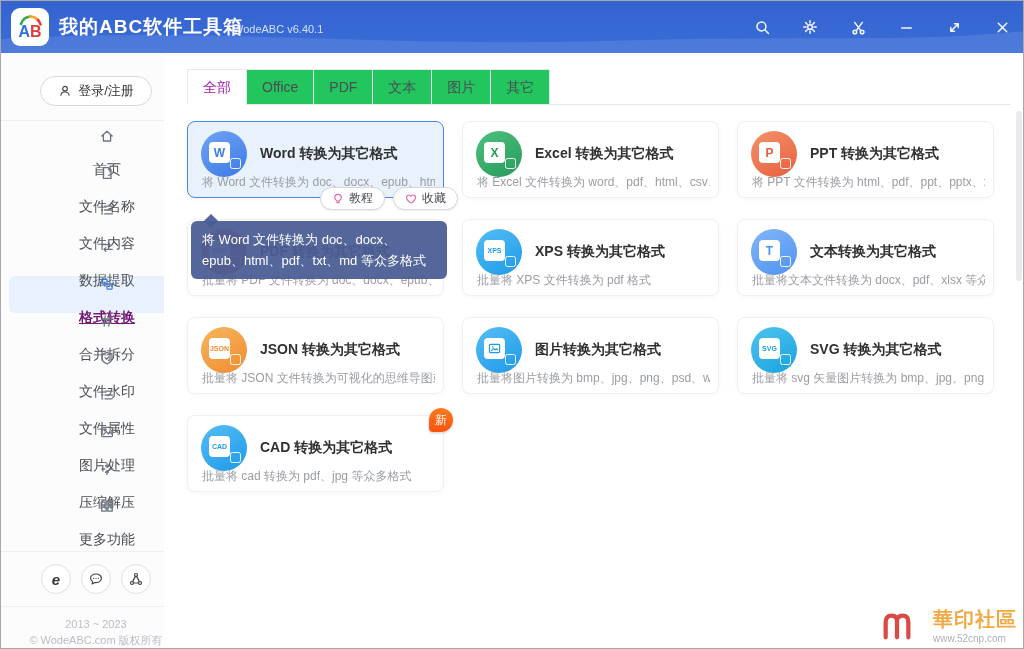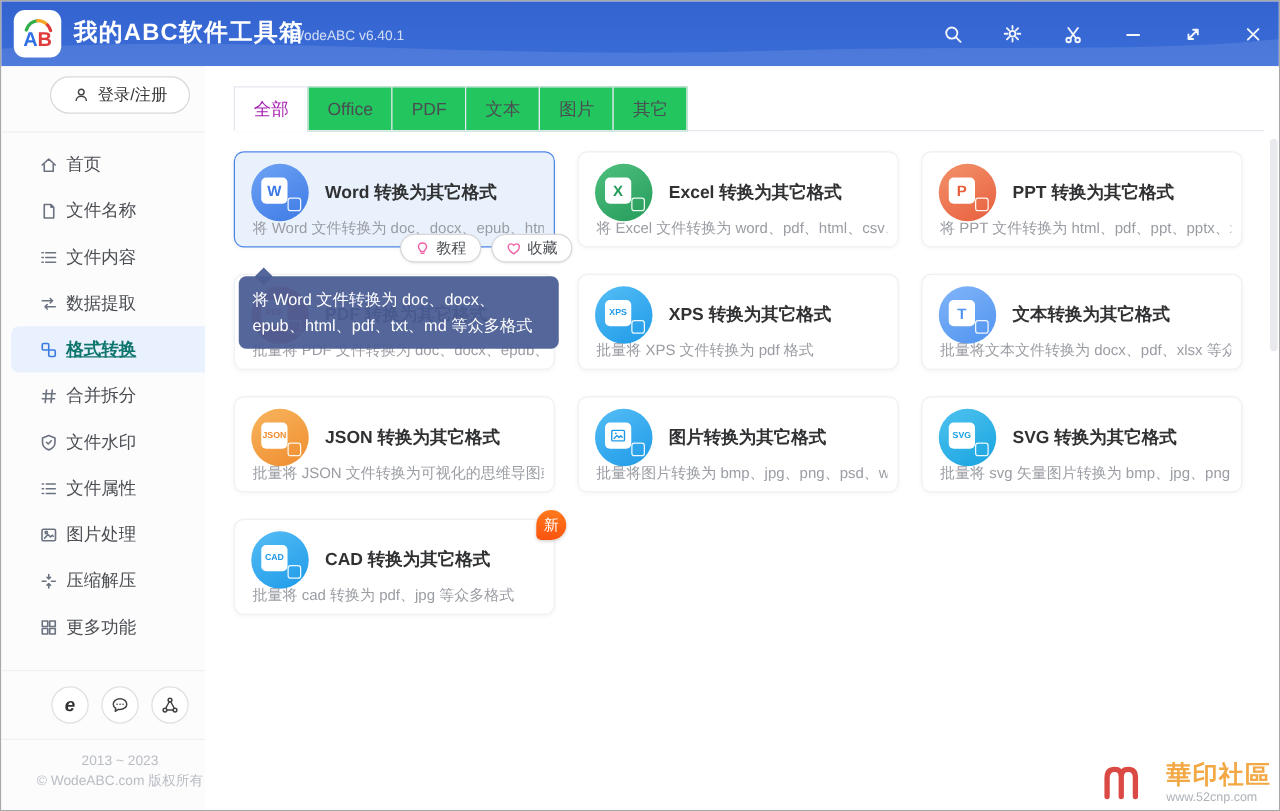--- a/index.html
+++ b/index.html
@@ -10,28 +10,28 @@
   .header { position:absolute; left:0; top:0; width:1024px; height:52px; background:linear-gradient(180deg,#3463cf,#3a6dd8); overflow:hidden; }
   .header-wave { position:absolute; left:0; bottom:0; width:100%; height:52px; }
   .logo { position:absolute; left:10px; top:7px; width:38px; height:38px; background:#fff; border-radius:9px; display:flex; align-items:center; justify-content:center; }
   .app-title { position:absolute; left:58px; top:0; height:52px; line-height:52px; color:#fff; font-size:19px; font-weight:700; letter-spacing:1px; }
   .app-version { position:absolute; left:232px; top:0; height:52px; line-height:56px; color:rgba(255,255,255,.78); font-size:11px; }
   .win-controls { position:absolute; right:14px; top:0; height:52px; display:flex; align-items:center; gap:30px; }
   .win-btn { width:18px; height:18px; display:flex; align-items:center; justify-content:center; cursor:pointer; }
   .win-btn svg { stroke:#fff; stroke-width:1.4; fill:none; stroke-linecap:round; stroke-linejoin:round; opacity:.95; }
 
   
-  .sidebar { position:absolute; left:0; top:52px; width:191px; height:597px; background:#fcfcfc; border-right:1px solid #ececec; padding-top:8px; }
+  .sidebar { position:absolute; left:0; top:52px; width:191px; height:597px; background:#fcfcfc; border-right:1px solid #ececec; padding-top:23px; }
   .login-btn { margin:0 auto; width:112px; height:30px; border:1px solid #d9d9d9; border-radius:16px; background:#fff; display:flex; align-items:center; justify-content:center; gap:6px; font-size:13px; color:#333; cursor:pointer; }
   .login-btn svg { stroke:#444; stroke-width:1.3; fill:none; }
   .side-hr { border:none; border-top:1px solid #f0f0f0; margin:14px 0 0 0; }
   .menu { list-style:none; margin-top:7px; }
-  .menu li { height:37px; display:flex; align-items:center; gap:6px; padding-left:22px; margin:0 8px; border-radius:6px; font-size:14px; color:#4a4d52; cursor:pointer; }
+  .menu li { height:37px; display:flex; align-items:center; gap:17px; padding-left:22px; margin:0 8px; border-radius:6px; font-size:14px; color:#4a4d52; cursor:pointer;flex-direction:column; }
   .menu li svg { stroke:#6b7280; stroke-width:1.3; fill:none; stroke-linecap:round; stroke-linejoin:round; flex:0 0 auto; }
-  .menu li.active { background:#e8f1fd; color:#0f766e; font-weight:700;text-decoration:underline; }
+  .menu li.active { background:#e8f1fd; color:#701a75; font-weight:700;text-decoration:underline; }
   .menu li.active svg { stroke:#3a7be0; }
   .side-circles { margin-top:12px; display:flex; justify-content:center; gap:10px; }
   .circ { width:30px; height:30px; border:1px solid #e0e0e0; border-radius:50%; background:#fff; display:flex; align-items:center; justify-content:center; cursor:pointer; color:#333; }
   .circ svg { stroke:#444; stroke-width:1.2; fill:none; stroke-linecap:round; stroke-linejoin:round; }
   .circ .e-glyph { font-weight:700; font-style:italic; font-size:15px; }
   .side-footer { margin-top:9px; text-align:center; font-size:11px; color:#b9bdc4; line-height:16px; }
 
   
   .main { position:absolute; left:163px; top:52px; width:861px; height:597px; background:#fff; }
   .tabs { position:absolute; top:16px; left:23px; right:14px; height:36px; display:flex; border-bottom:1px solid #e4e7ed; }

